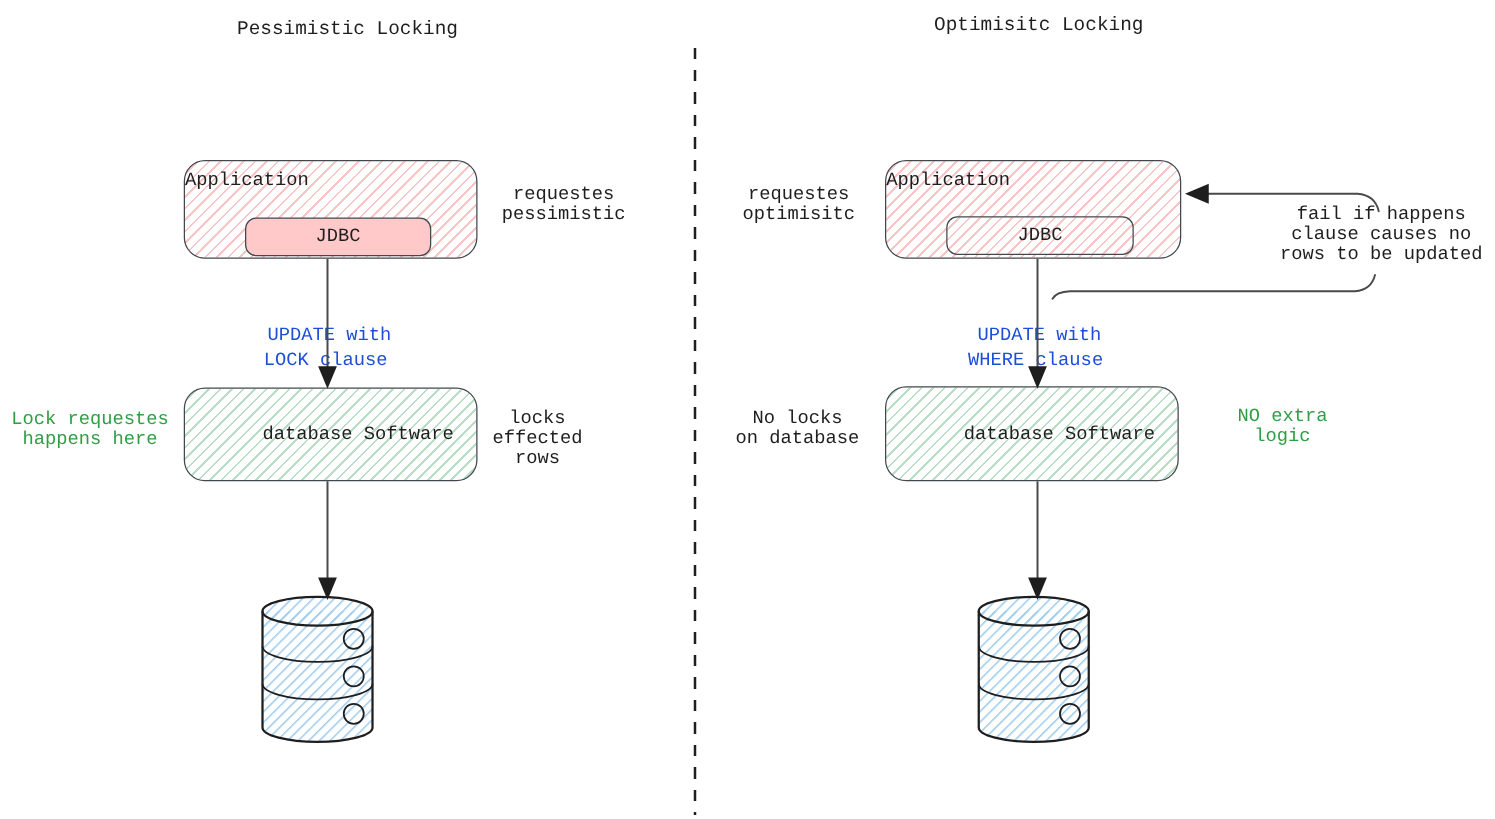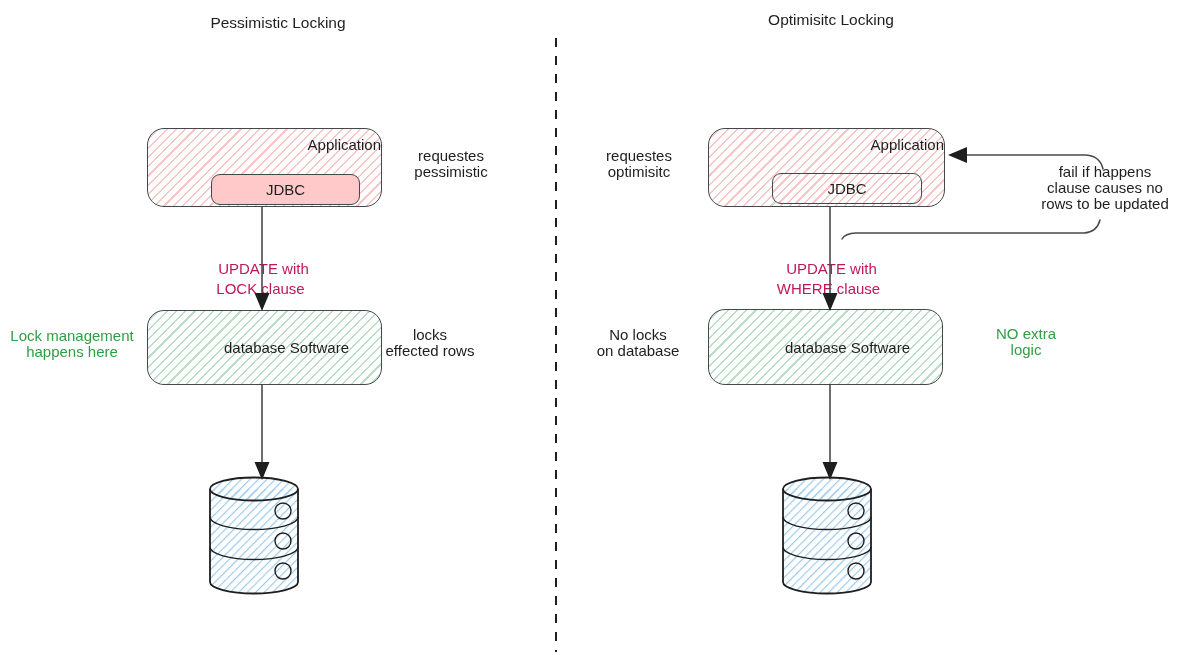--- a/index.html
+++ b/index.html
@@ -1,53 +1,53 @@
 <!DOCTYPE html>
 <html><head>
 <meta charset="utf-8">
 <style>
   html,body { margin:0; padding:0; background:#ffffff; }
   #canvas {
     position:relative; width:1196px; height:655px; background:#ffffff;
-    font-family:Liberation Sans, sans-serif;
+    font-family:Liberation Mono, monospace;
     color:#1e1e1e; overflow:hidden;
   }
   .title {
     position:absolute; font-size:15.5px; text-align:center; white-space:pre;
   }
   .note {
     position:absolute; font-size:15px; line-height:16px; text-align:center;
     white-space:pre-line;
   }
   .note.green { color:#2f9e44; }
-  .note.red   { color:#be185d; line-height:20px; }
+  .note.red   { color:#1d4ed8; line-height:20px; }
   .note.red span { background:#ffffff; padding:0 3px; }
   .box {
     position:absolute; box-sizing:border-box;
     border:1.5px solid #43484e; border-radius:17px;
     background-color:#ffffff;
   }
   .hatch-pink {
     background-image:repeating-linear-gradient(135deg,
       rgba(242,139,139,0.50) 0px, rgba(242,139,139,0.50) 1.5px,
       transparent 1.5px, transparent 6.5px);
   }
   .hatch-green {
     background-image:repeating-linear-gradient(135deg,
       rgba(86,176,116,0.42) 0px, rgba(86,176,116,0.42) 1.5px,
       transparent 1.5px, transparent 6.5px);
     padding-left:44px;
   }
-  .box-title { text-align:right; font-size:15px; margin-top:7px; }
+  .box-title { text-align:left; font-size:15px; margin-top:7px; }
   .db-box { display:flex; align-items:center; justify-content:center; font-size:15px; }
   .jdbc {
     position:absolute; box-sizing:border-box;
     border:1.5px solid #43484e; border-radius:9px;
     display:flex; align-items:center; justify-content:center;
-    font-size:15px; background-color:#ffc9c9;margin-left:15px;
+    font-size:15px; background-color:#ffc9c9;
   }
   .jdbc.hatched {
     background-color:#ffffff;
     background-image:repeating-linear-gradient(135deg,
       rgba(242,139,139,0.50) 0px, rgba(242,139,139,0.50) 1.5px,
       transparent 1.5px, transparent 6px);
   }
   .divider {
     position:absolute; width:2px;
     background-image:repeating-linear-gradient(180deg,
@@ -77,21 +77,21 @@
 
   <div class="note red" style="left:200px; top:239px; width:124px;">
     <span>UPDATE with
 LOCK clause</span>
   </div>
 
   <div class="box hatch-green db-box" style="left:147px; top:310px; width:235px; height:75px;">
     <span>database Software</span>
   </div>
 
-  <div class="note green" style="left:2px; top:328px; width:140px;">Lock management
+  <div class="note green" style="left:2px; top:328px; width:140px;">Lock requestes
 happens here</div>
 
   <div class="note" style="left:375px; top:327px; width:110px;">locks
 effected rows</div>
 
   <div class="note" style="left:589px; top:148px; width:100px;">requestes
 optimisitc</div>
 
   <div class="box hatch-pink" style="left:708px; top:128px; width:237px; height:79px;">
     <div class="box-title">Application</div>

